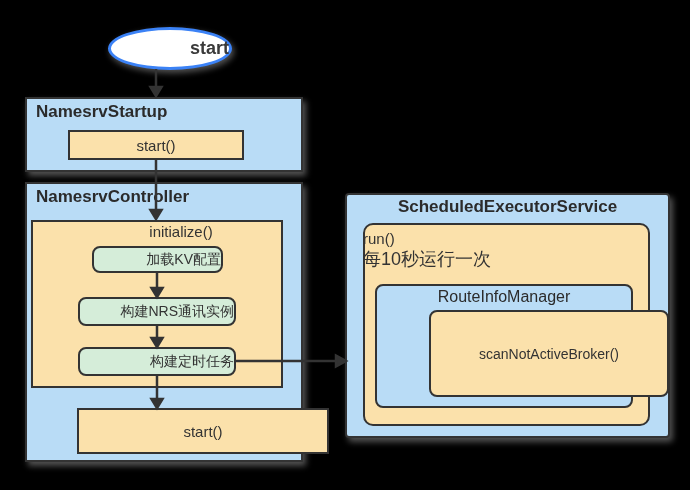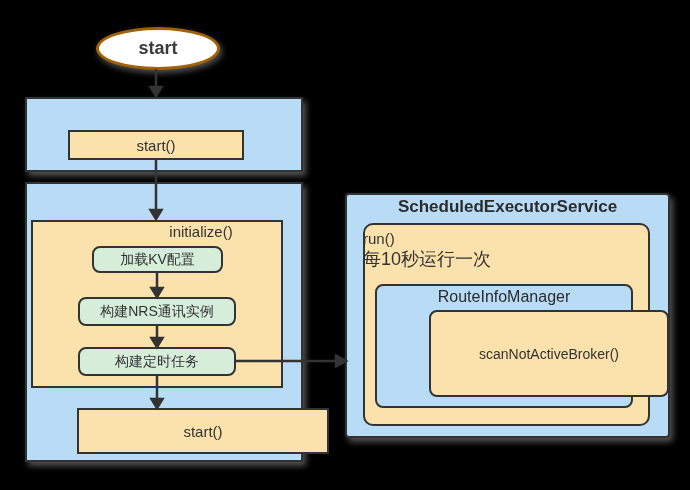--- a/index.html
+++ b/index.html
@@ -13,52 +13,52 @@
     box-shadow:3px 4px 6px rgba(150,150,150,.55);
     box-sizing:border-box;
   }
   .orangebox{
     position:absolute;background:#FBE1AB;border:2px solid #333;
     box-sizing:border-box;
   }
   .greenbox{
     position:absolute;background:#D5EDD9;border:2px solid #333;
     border-radius:8px;box-sizing:border-box;
-    display:flex;align-items:center;justify-content:center;
+    display:flex;align-items:center;justify-content:flex-end;
     font-size:14px;color:#333;
   }
   .boxtitle{
     position:absolute;font-weight:bold;font-size:17px;color:#2b2b2b;
     white-space:nowrap;
   }
   .centered-text{
     display:flex;flex-direction:row;align-items:center;justify-content:center;
     color:#333;
     margin-left:46px;
   }
   
   .ellipse{
-    position:absolute;left:96px;top:27px;width:124px;height:43px;
-    background:#fff;border:3px solid #a16207;border-radius:50%;
-    display:flex;align-items:center;justify-content:center;
+    position:absolute;left:108px;top:27px;width:124px;height:43px;
+    background:#fff;border:3px solid #3b82f6;border-radius:50%;
+    display:flex;align-items:center;justify-content:flex-end;
     font-weight:bold;font-size:18px;color:#3a3a3a;
     box-shadow:2px 3px 6px rgba(140,140,140,.6);
     box-sizing:border-box;
   }
   
   .startup-box{left:25px;top:97px;width:278px;height:75px;}
   .startup-title{left:36px;top:102px;}
   .startup-method{left:68px;top:130px;width:176px;height:30px;
     display:flex;align-items:center;justify-content:center;font-size:15px;color:#333;}
   .controller-box{left:25px;top:182px;width:278px;height:280px;}
   .controller-title{left:36px;top:187px;}
   .initialize-box{left:31px;top:220px;width:252px;height:168px;}
   .initialize-title{
     position:absolute;left:31px;top:223px;width:300px;text-align:center;
-    font-size:15px;color:#333;padding-left:20px;
+    font-size:15px;color:#333;
   }
   .step1{left:92px;top:246px;width:131px;height:27px;}
   .step2{left:78px;top:297px;width:158px;height:29px;}
   .step3{left:78px;top:347px;width:158px;height:29px;}
   .controller-start{left:31px;top:408px;width:252px;height:46px;
     font-size:15px;line-height:21px;}
   .controller-start .cjk{font-size:14px;}
   
   .executor-box{left:345px;top:193px;width:325px;height:245px;border-radius:4px;}
   .executor-title{
@@ -93,25 +93,27 @@
 </head>
 <body>
 
 <div class="canvas">
 
   <div class="ellipse">
     <span>start</span>
   </div>
 
   <div class="bluebox startup-box"></div>
+  <div class="boxtitle startup-title">NamesrvStartup</div>
   <div class="orangebox startup-method">
     <span>start()</span>
   </div>
 
   <div class="bluebox controller-box"></div>
+  <div class="boxtitle controller-title">NamesrvController</div>
 
   <div class="orangebox initialize-box"></div>
   <div class="initialize-title">initialize()</div>
 
   <div class="greenbox step1">
     <span>加载KV配置</span>
   </div>
   <div class="greenbox step3">
     <span>构建定时任务</span>
   </div>

